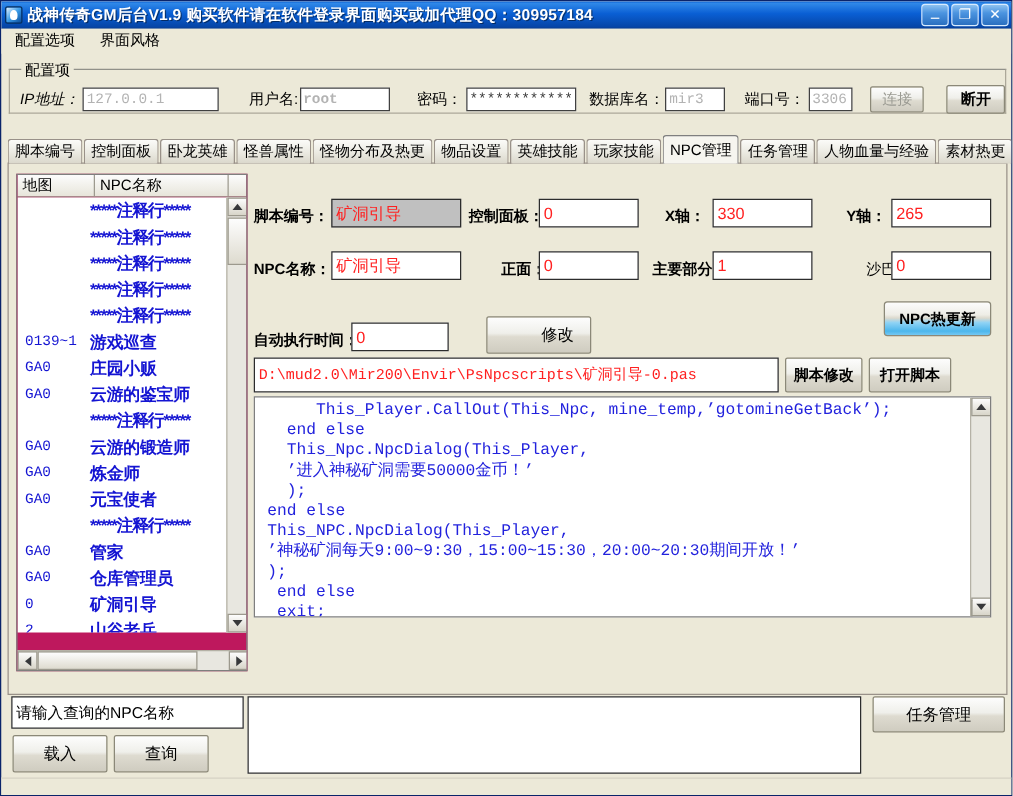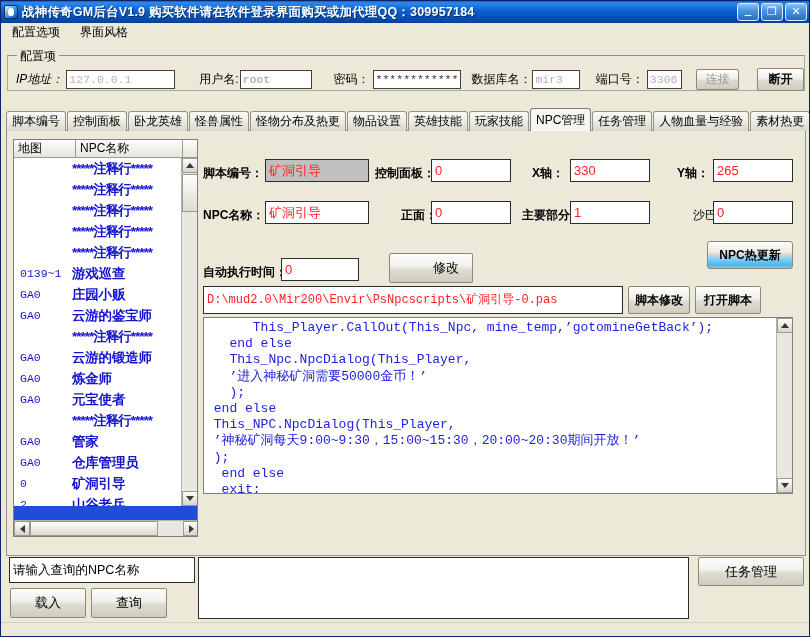--- a/index.html
+++ b/index.html
@@ -187,21 +187,21 @@
     border: 1px solid #999189;
     box-sizing: border-box;
   }
 
   
   .listwrap {
     position: absolute;
     left: 6px; top: 8px;
     width: 185px; height: 398px;
     border: 1px solid #7f7f7f;
-    background: #1d4ed8;
+    background: #be185d;
     box-sizing: border-box;
     overflow: hidden;
   }
   .lst-head {
     display: flex;
     height: 18px;
     background: linear-gradient(to bottom,#fcfcfc,#e7e5da);
     border-bottom: 1px solid #9d9a8f;
     box-sizing: border-box;
   }

